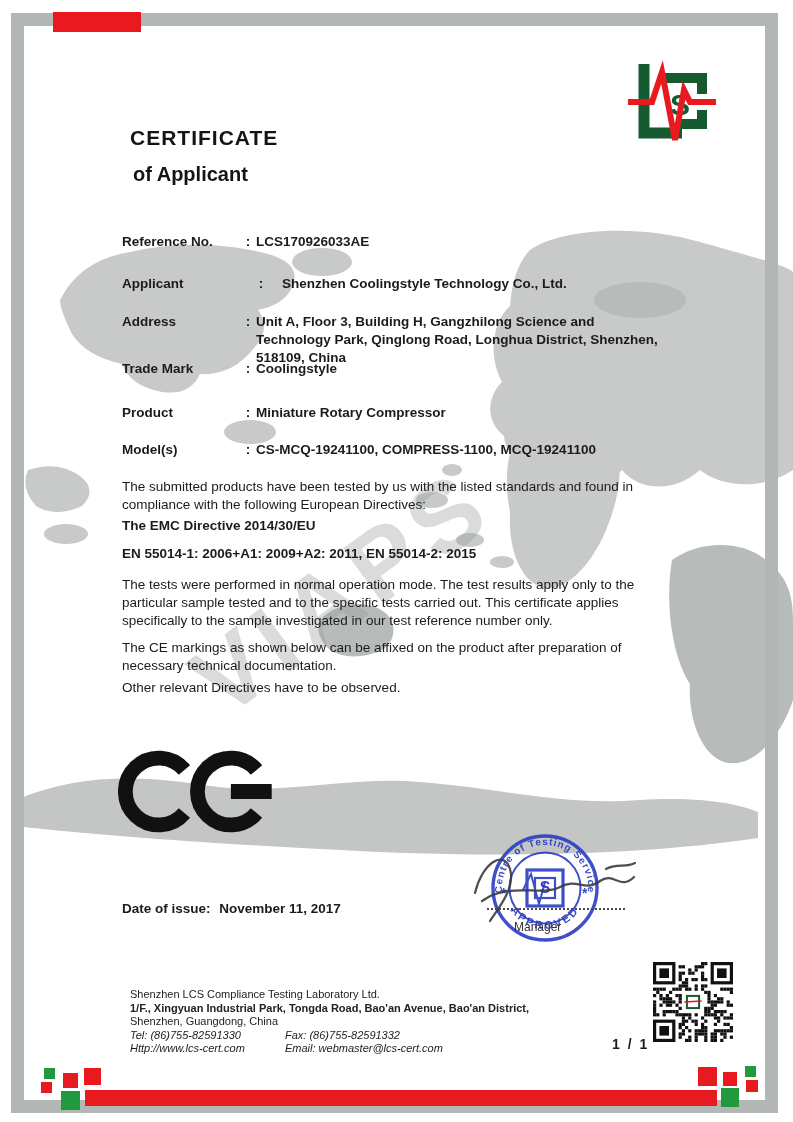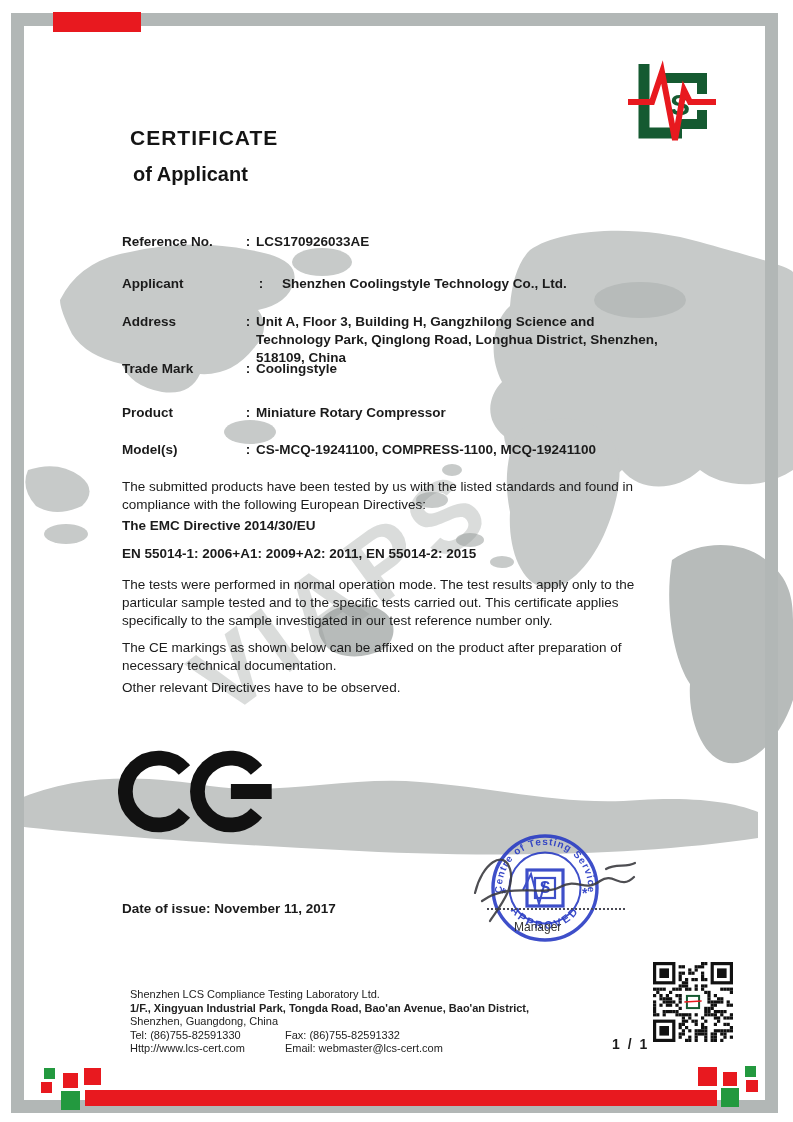--- a/index.html
+++ b/index.html
@@ -33,21 +33,21 @@
   .fieldrow .sep{width:16px;flex:none;text-align:center;}
   .fieldrow .val{width:412px;}
   .para{position:absolute;left:122px;width:548px;font-size:13.5px;line-height:1.34;}
   .b{font-weight:bold;}
   .issue{position:absolute;left:122px;top:901px;font-size:13.5px;font-weight:bold;}
   
   .dotline{position:absolute;left:487px;top:908px;width:138px;border-bottom:2px dotted #4a4a55;}
   .manager{position:absolute;left:514px;top:920px;font-size:12px;color:#333;}
   
   .footer{position:absolute;left:130px;top:988px;font-size:11px;line-height:13.5px;color:#222;}
-  .footer .cols{display:flex;}
+  .footer .cols{display:flex;font-style:italic;}
   .footer .c1{width:155px;}
   .pagenum{position:absolute;left:612px;top:1036px;font-size:14px;font-weight:bold;letter-spacing:2px;}
   #qr{position:absolute;left:653px;top:962px;}
 </style>
 </head>
 <body>
 
 <svg id="map" width="793" height="1122" viewBox="0 0 793 1122">
   <g fill="#c7cac9">
     <path d="M60,300 q20,-40 70,-48 q60,-14 120,-2 q50,8 44,32 q-6,22 -36,28 q14,18 -4,38 q-22,28 -54,26 q-10,22 -38,18 q-32,-6 -40,-28 q-36,-8 -50,-30 q-12,-24 -12,-34 z"></path>
@@ -139,21 +139,21 @@
   <div class="para" style="top:639px;">The CE markings as shown below can be affixed on the product after preparation of necessary technical documentation.</div>
 
   <svg class="abs" style="left:118px;top:744px;" width="165" height="95" viewBox="0 0 190 100">
     <path d="M76.5,25.3 A38.5,38.5 0 1 0 76.5,74.7" fill="none" stroke="#111" stroke-width="17"></path>
     <path d="M159.5,25.3 A38.5,38.5 0 1 0 159.5,74.7" fill="none" stroke="#111" stroke-width="17"></path>
     <path d="M130,50 H177" fill="none" stroke="#111" stroke-width="17"></path>
   </svg>
 
   <div class="issue">
     <span>Date of issue:</span>
-    <span style="">November 11, 2017</span>
+    <span style="margin-left:5px;">November 11, 2017</span>
   </div>
 
   <svg class="abs" style="left:455px;top:818px;" width="200" height="130" viewBox="0 0 200 130">
     <g stroke="#2a3cc4" fill="none" opacity="0.9">
       <circle cx="90" cy="70" r="52" stroke-width="3.4"></circle>
       <circle cx="90" cy="70" r="35.5" stroke-width="2"></circle>
       <rect x="72" y="52" width="36" height="36" stroke-width="3.2"></rect>
       <rect x="80" y="60" width="20" height="20" stroke-width="2.2"></rect>
       <path d="M68,72 L76,56 L84,86 L90,64" stroke-width="2"></path>
     </g>

